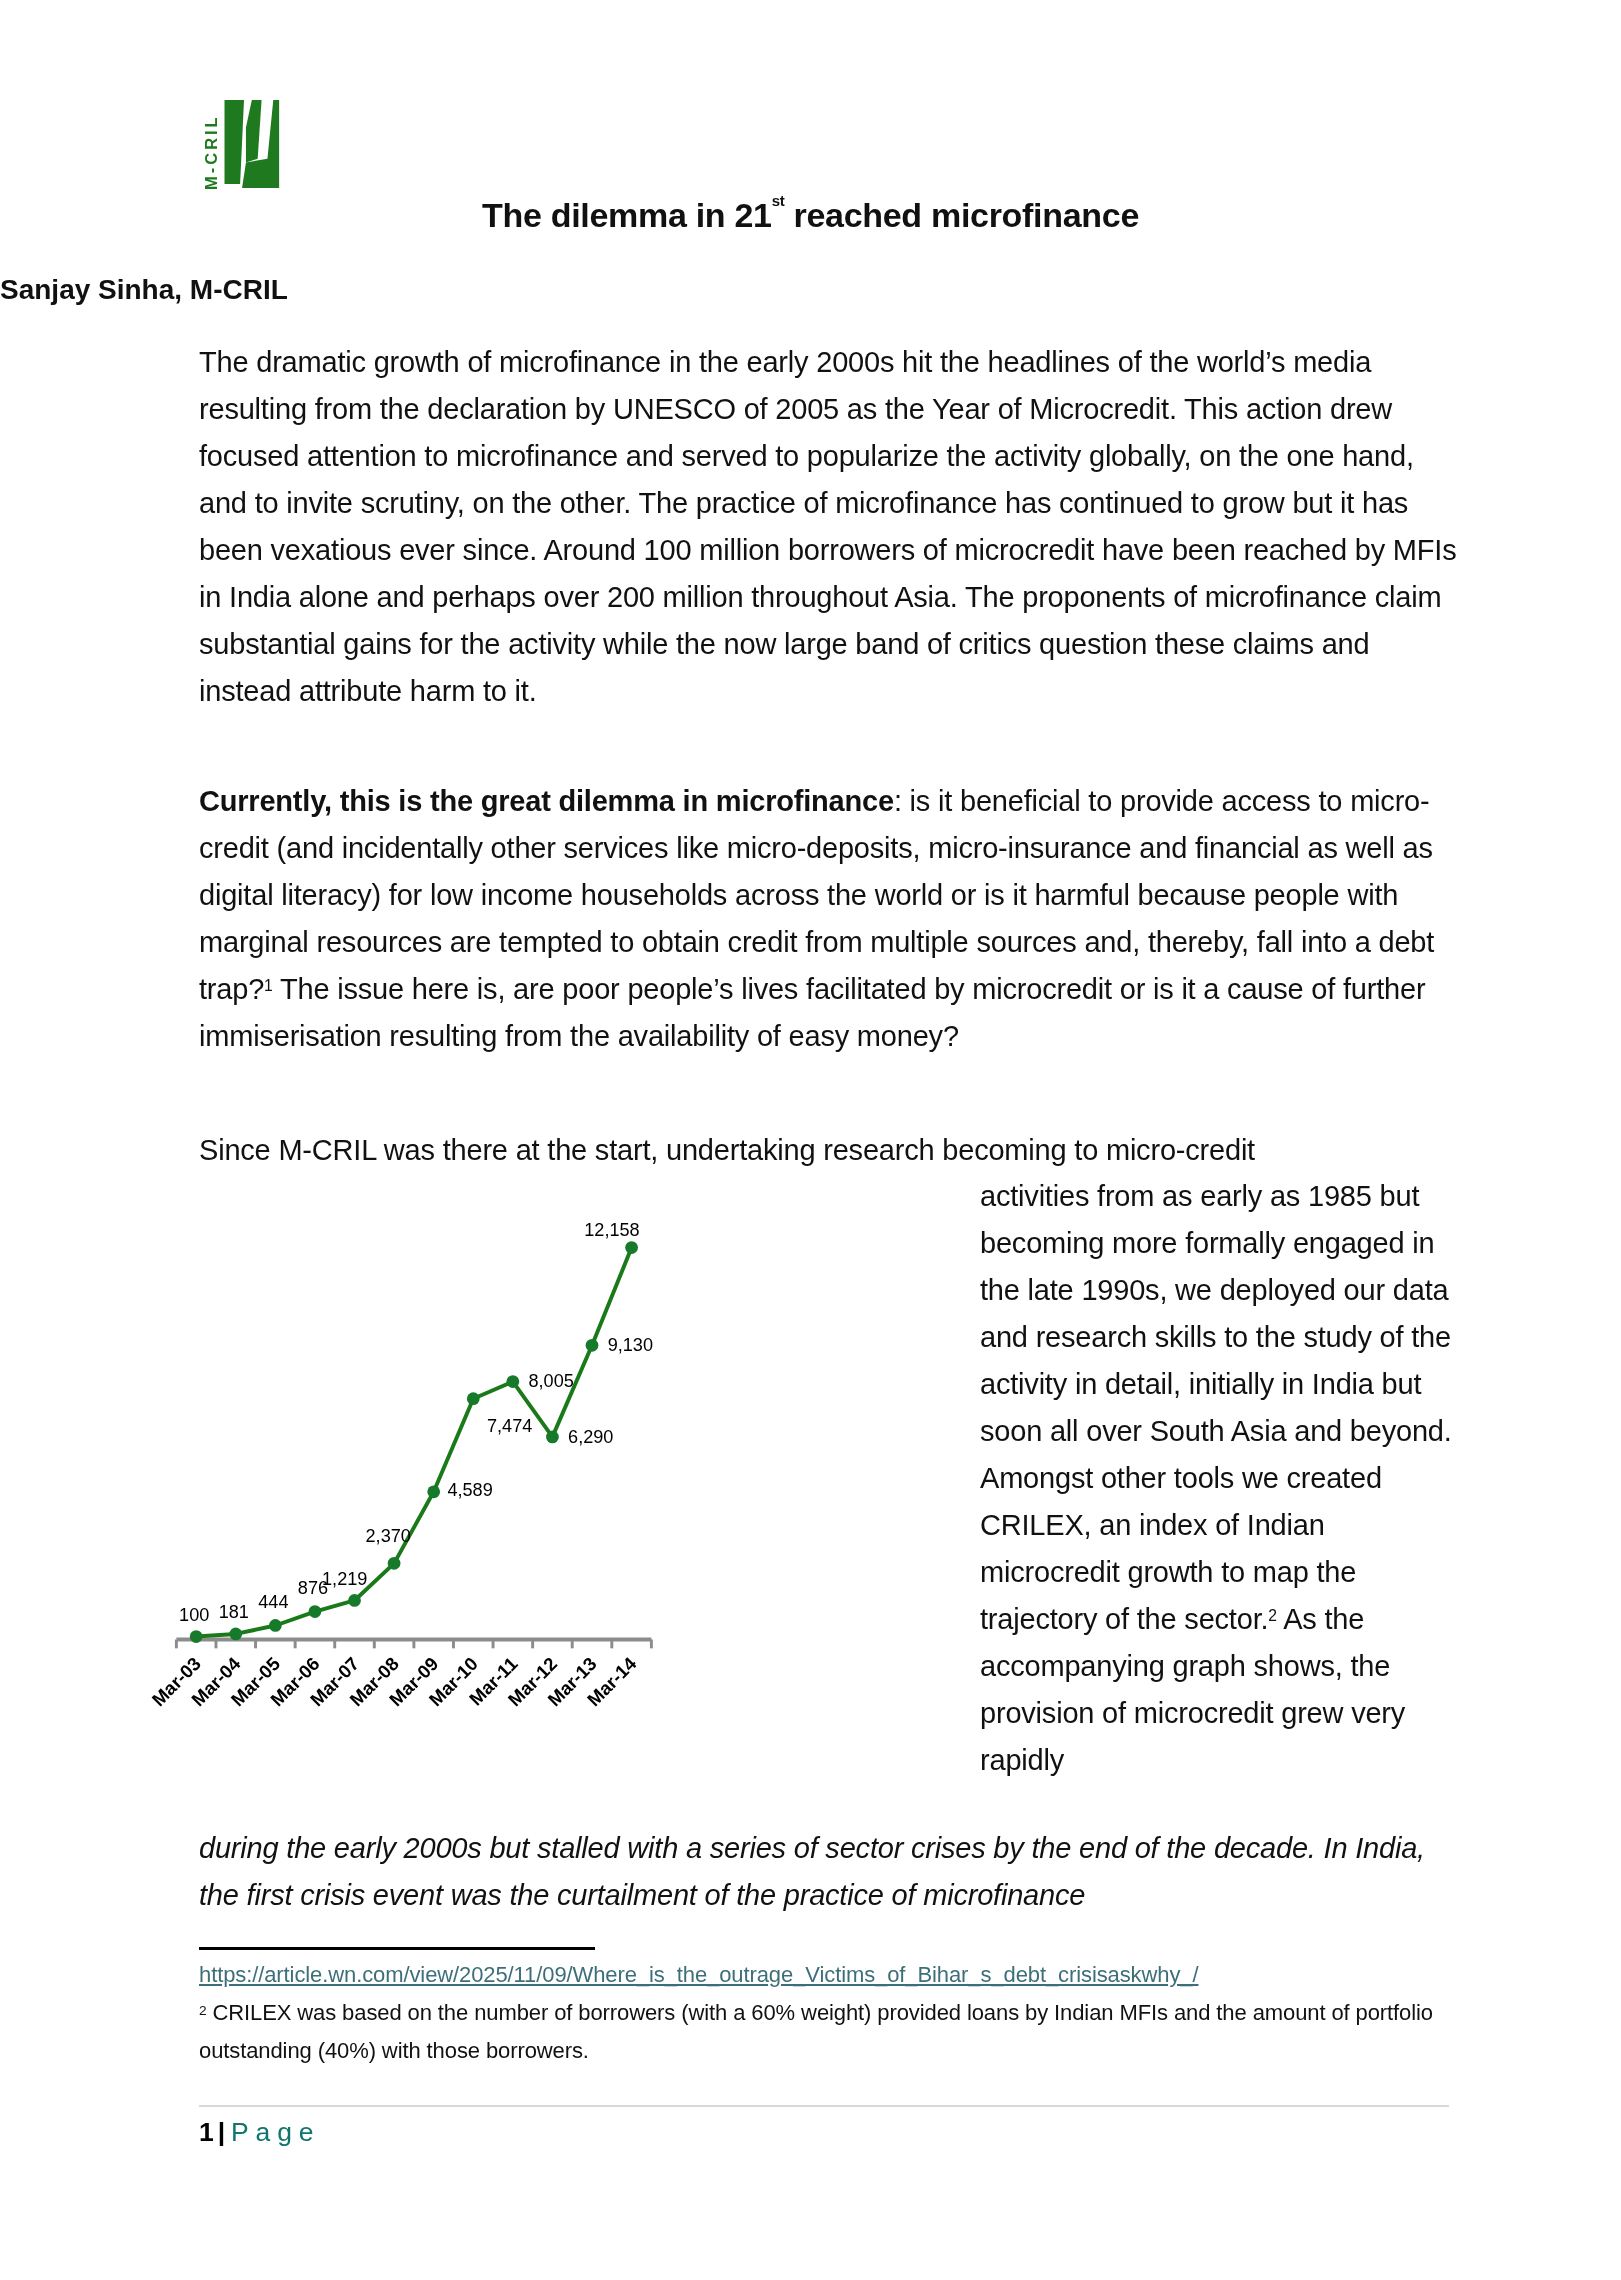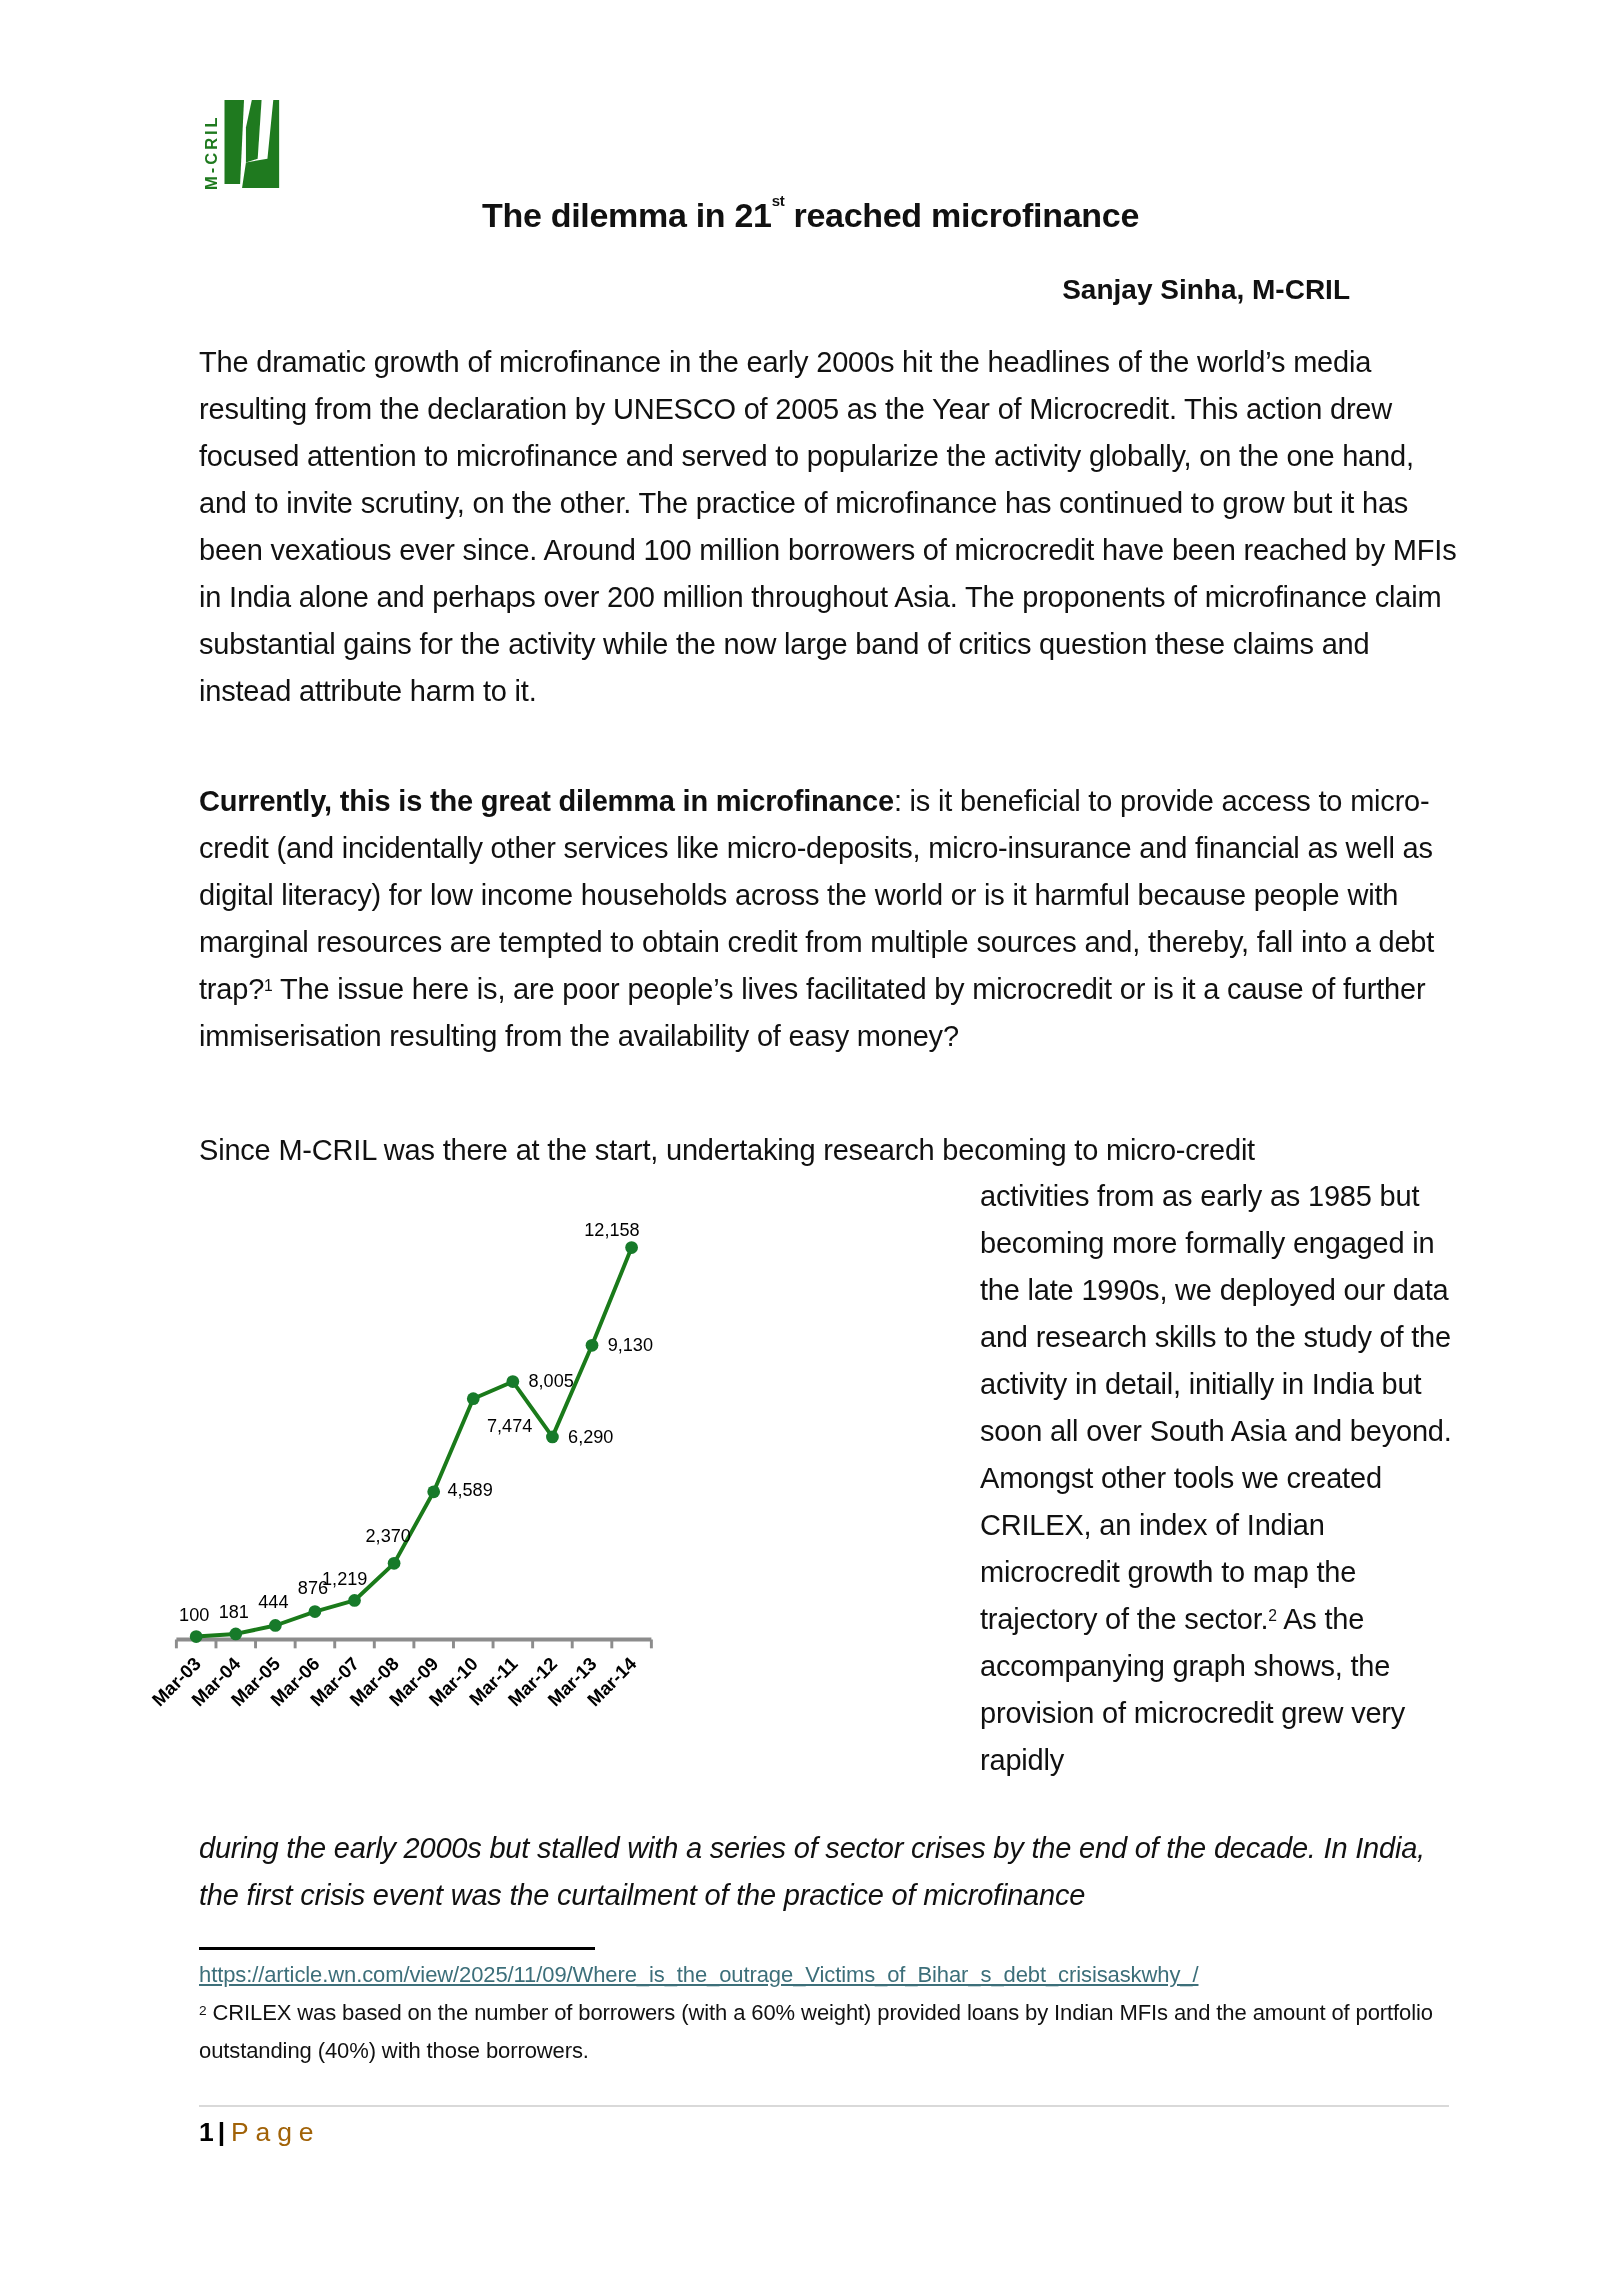--- a/index.html
+++ b/index.html
@@ -5,21 +5,21 @@
   html, body { margin: 0; padding: 0; background: #ffffff; }
   body { width: 1621px; height: 2281px; position: relative; overflow: hidden;
          font-family: "Liberation Sans", "DejaVu Sans", sans-serif; color: #111; }
   .page { position: absolute; left: 0; top: 0; width: 1621px; height: 2281px; }
 
   .logo { position: absolute; left: 203px; top: 98px; width: 82px; height: 94px; }
 
   .title { position: absolute; left: 0; width: 1621px; top: 196px; text-align: center;
            font-size: 34px; font-weight: bold; letter-spacing: -0.3px; }
   .title sup { font-size: 15px; position: relative; top: -3.9px; vertical-align: top; }
-  .author { position: absolute; left: 0; width: 1350px; top: 274px; text-align: right;
+  .author { position: absolute; left: 0; width: 1350px; top: 274px; text-align: left;
             font-size: 28px; font-weight: bold; }
 
   .para { position: absolute; left: 199px; width: 1264px; font-size: 29px;
           line-height: 47px; letter-spacing: -0.2px; }
   .para b { font-weight: bold; }
   .para sup { font-size: 15.7px; vertical-align: top; position: relative; top: -3.9px; }
 
   .p1 { top: 339px; }
   .p2 { top: 778px; }
   .p3-first { top: 1127px; }
@@ -34,21 +34,21 @@
   .fn-rule { position: absolute; left: 199px; top: 1947px; width: 396px; height: 2.9px; background: #000; }
   .footnotes { position: absolute; left: 199px; top: 1956px; width: 1274px; font-size: 22px;
                line-height: 38px; letter-spacing: -0.1px; }
   .footnotes sup { font-size: 13.7px; vertical-align: top; position: relative; top: -2px; margin-right: 5.9px; }
   .footnotes a { color: #3d6f7a; text-decoration: underline; }
 
   .footer-rule { position: absolute; left: 199px; top: 2105px; width: 1250px; height: 2px; background: #d9d9d9; }
   .footer { position: absolute; left: 199px; top: 2117px; font-size: 26.5px; }
   .footer .num { font-weight: bold; color: #000; }
   .footer .sep { font-weight: bold; color: #000; margin: 0 5.9px 0 3.9px; }
-  .footer .pg { color: #a16207; letter-spacing: 6.9px; }
+  .footer .pg { color: #0f766e; letter-spacing: 6.9px; }
 </style>
 </head>
 <body>
 
 <div class="page">
 
   <div class="logo">
     <svg width="82" height="94" viewBox="0 0 84 96">
       <text x="14" y="94" transform="rotate(-90 14 94)" font-family="Liberation Sans, sans-serif" font-weight="bold" font-size="17" fill="#1f7a1f" letter-spacing="3">M-CRIL</text>
       <polygon points="22,2 42,2 38,88 22,88" fill="#1f7a1f"></polygon>

